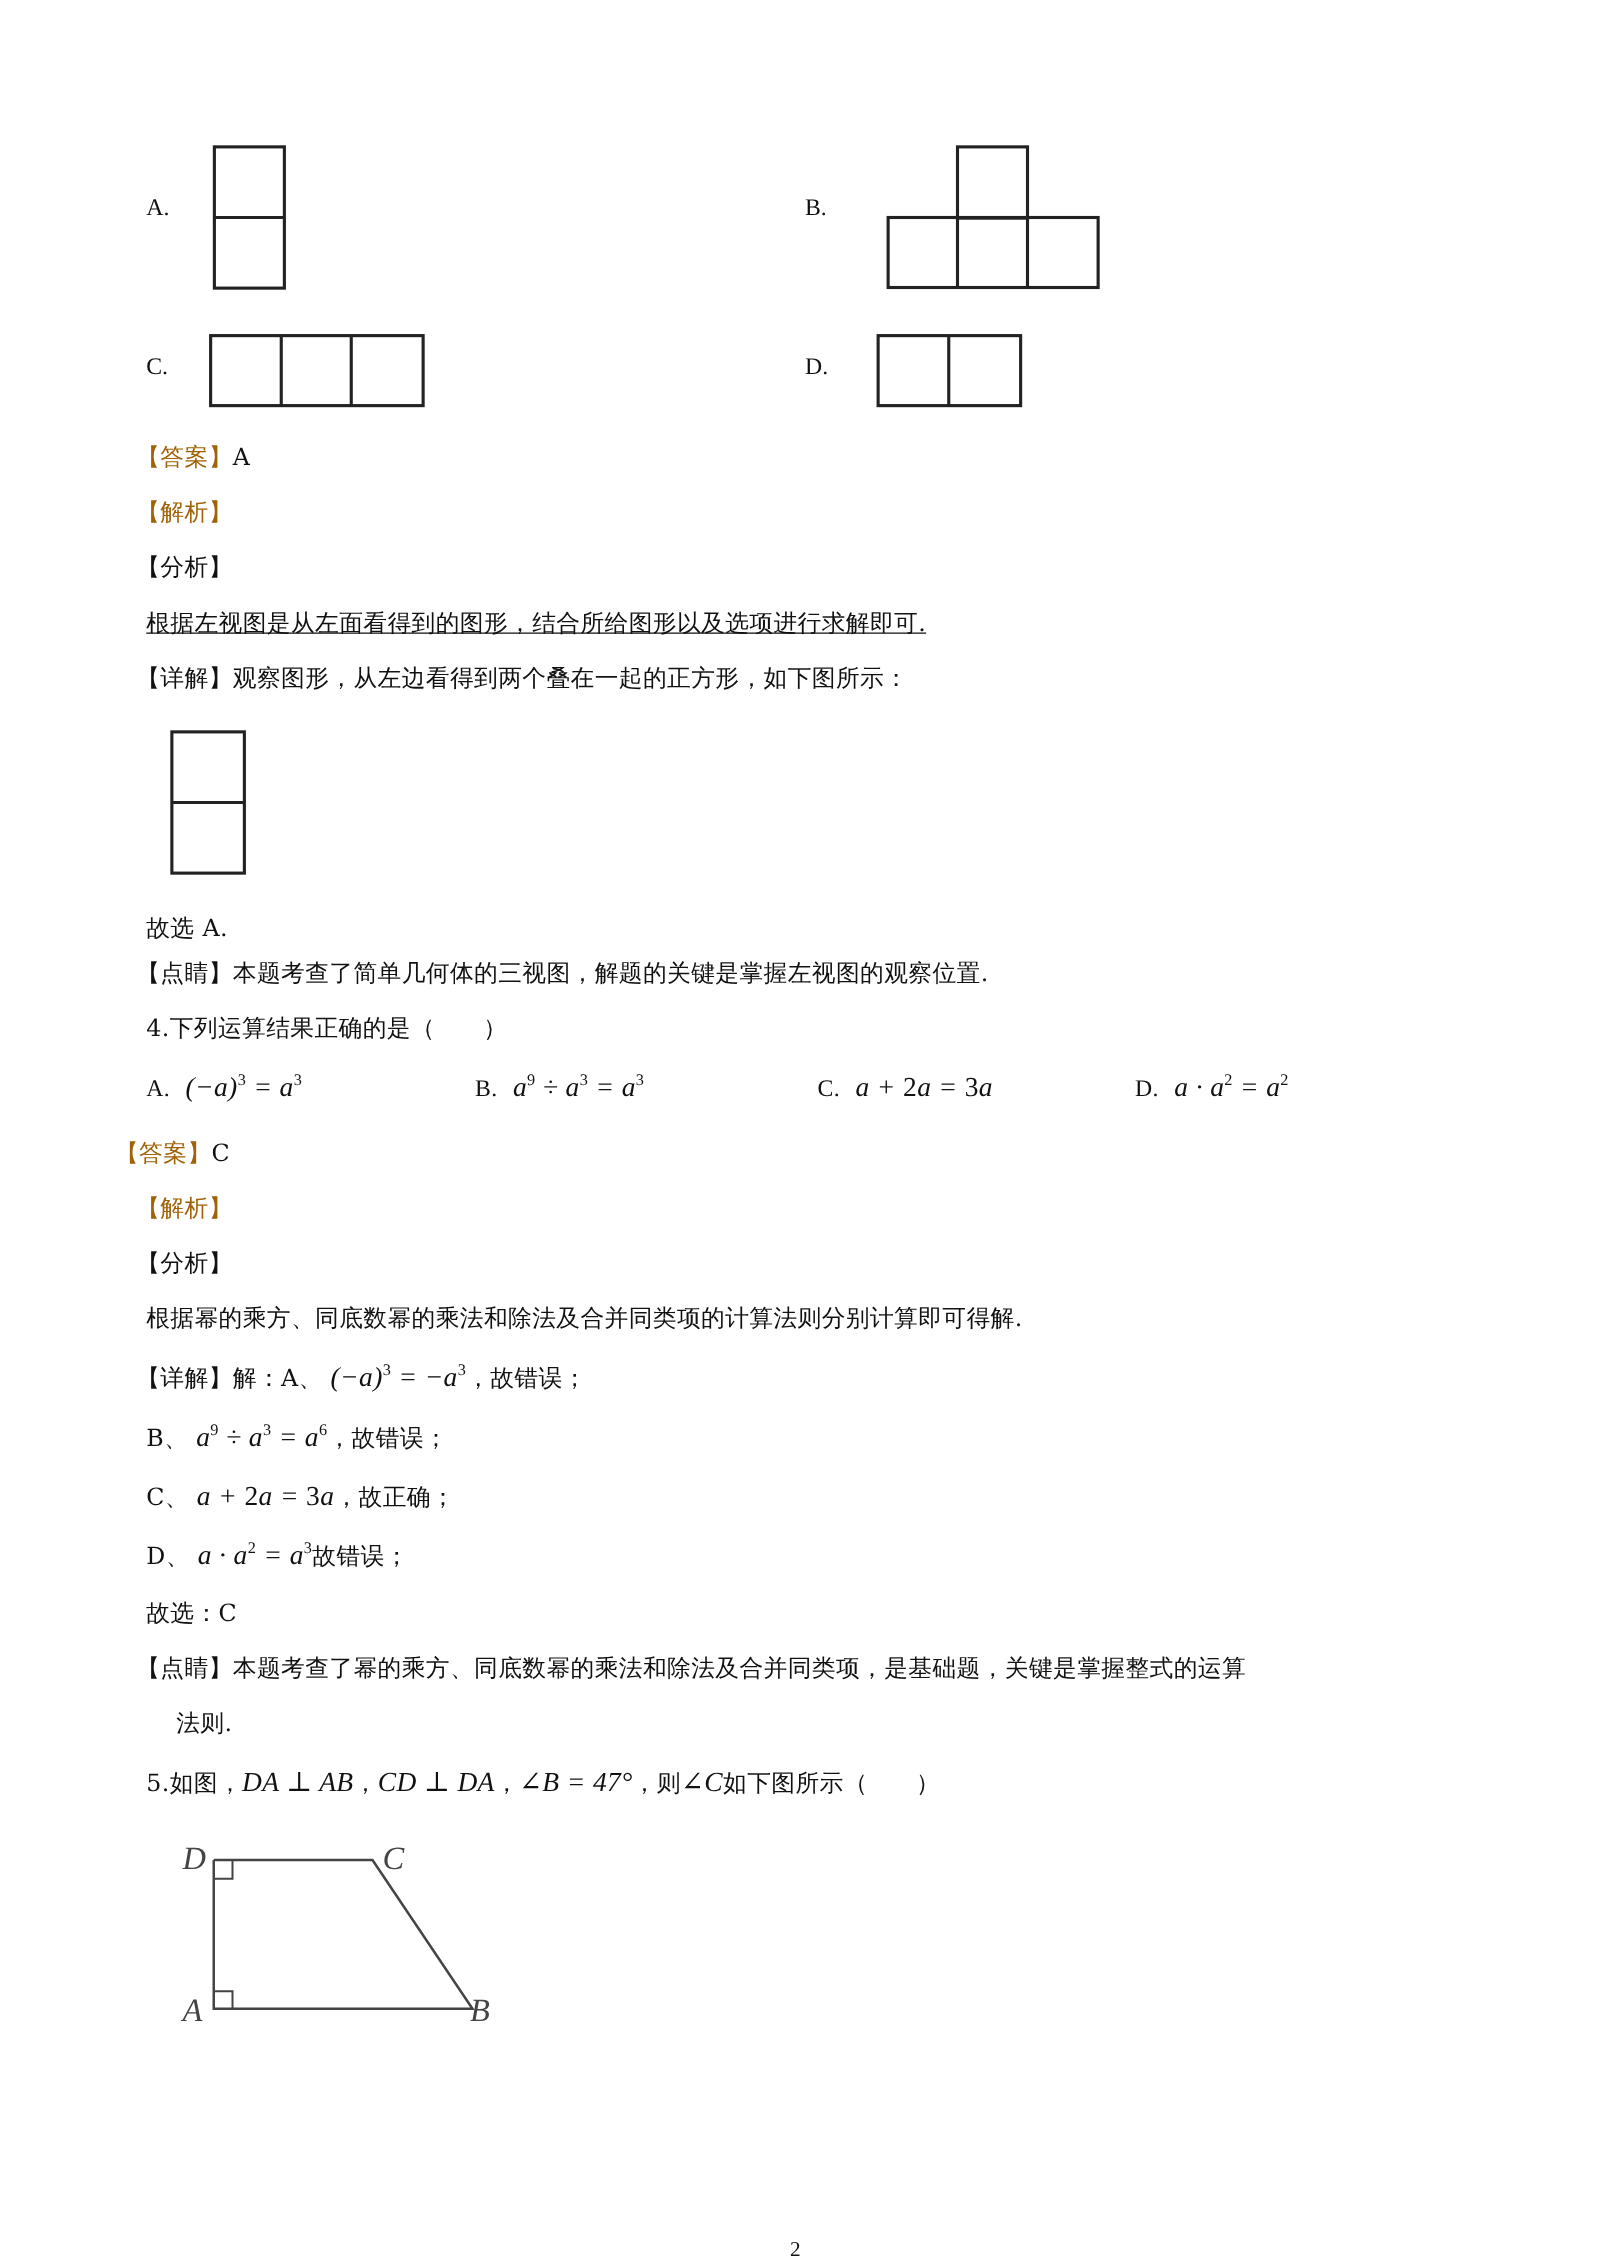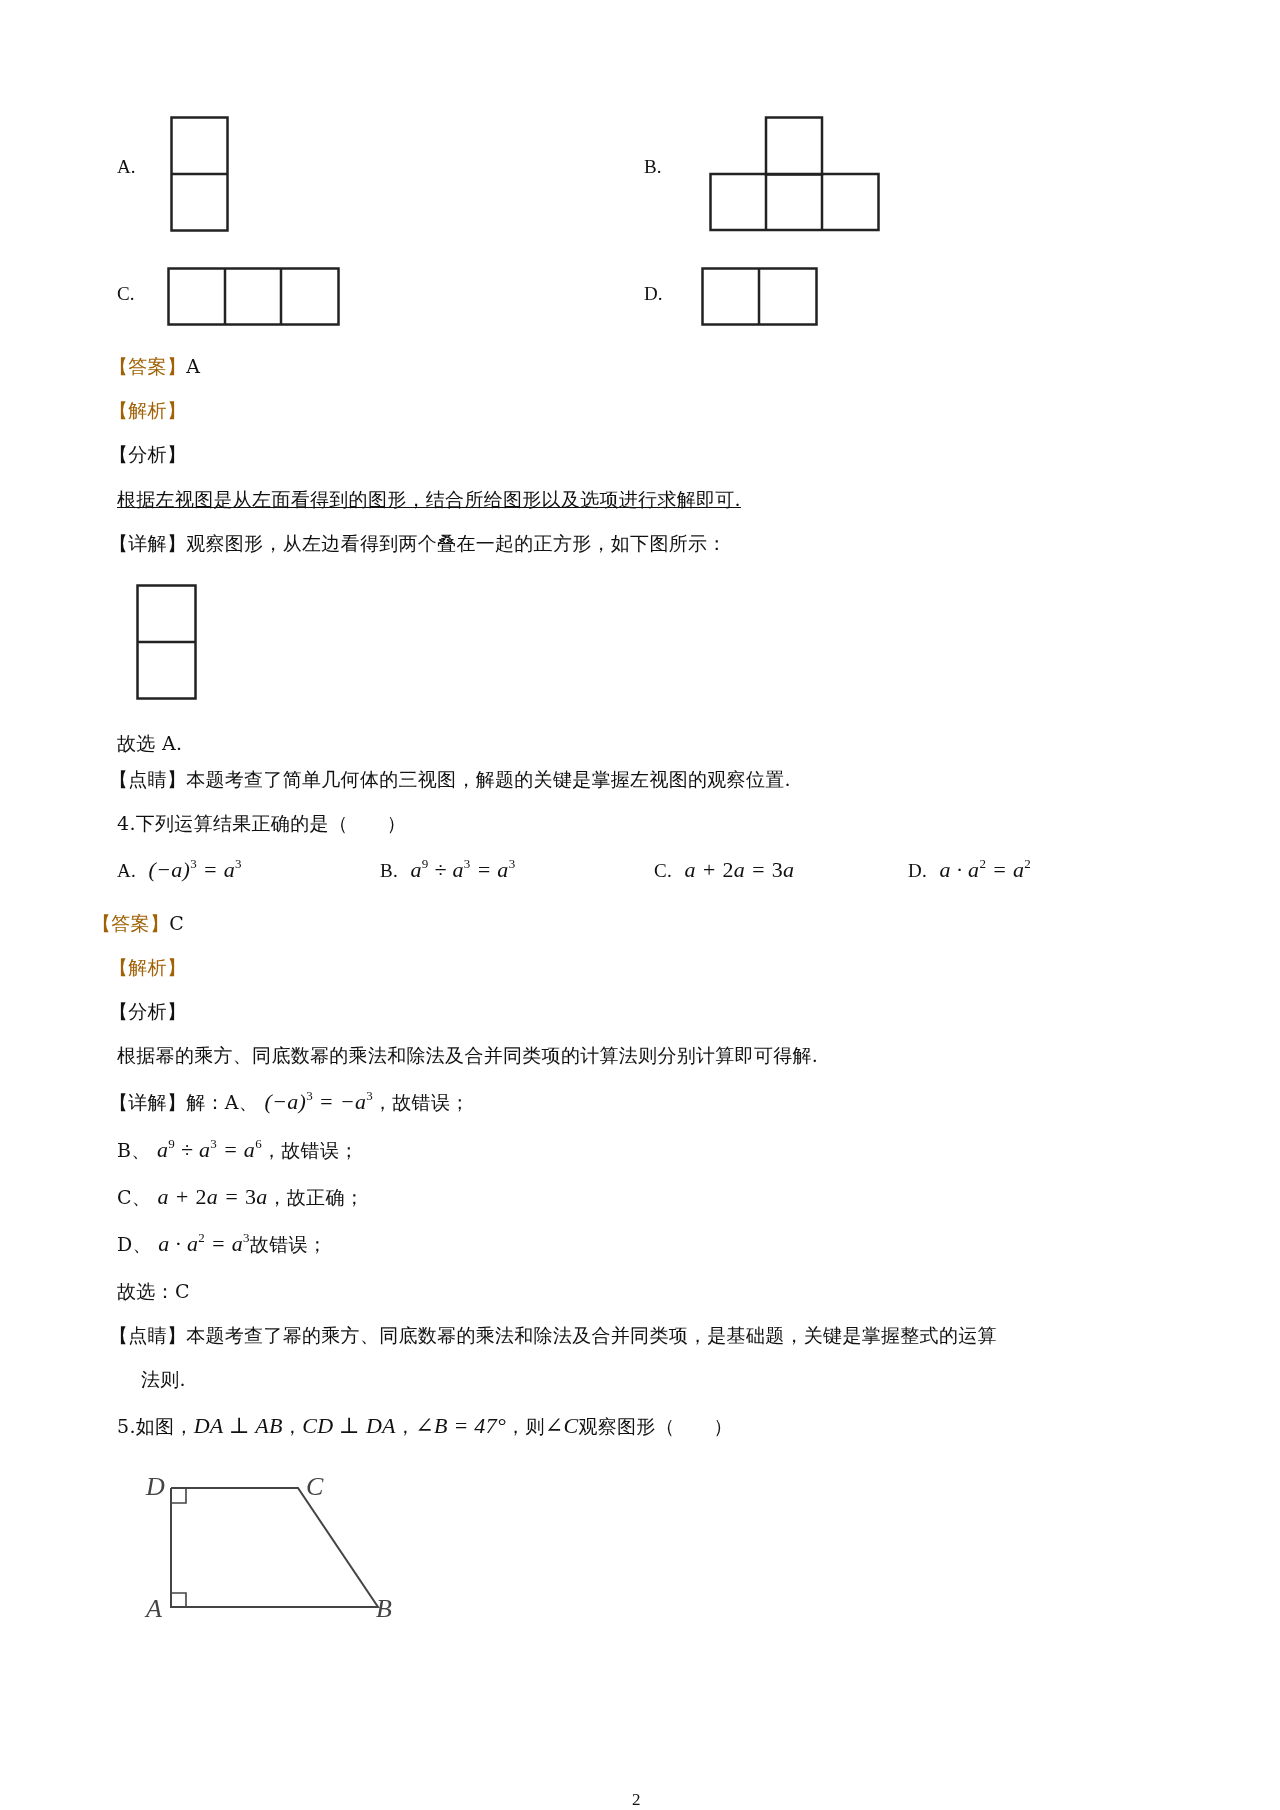--- a/index.html
+++ b/index.html
@@ -108,21 +108,21 @@
   <span>D、</span>
   <span class="math">a · a<sup>2</sup> = a<sup>3</sup></span><span>故错误；</span>
 </div>
 <div class="abs txt" style="left:117px; top:1279px;">故选：C</div>
 <div class="abs txt" style="left:109px; top:1323px;">
   <span>【点睛】</span><span>本题考查了幂的乘方、同底数幂的乘法和除法及合并同类项，是基础题，关键是掌握整式的运算</span>
 </div>
 <div class="abs txt" style="left:117px; top:1367px;margin-left:24px;">法则.</div>
 
 <div class="abs txt" style="left:117px; top:1414px;">
-  <span>5.如图，</span><span class="math">DA ⊥ AB</span><span>，</span><span class="math">CD ⊥ DA</span><span>，</span><span class="math">∠B = 47°</span><span>，则</span><span class="math">∠C</span><span>观察图形（　　）</span>
+  <span>5.如图，</span><span class="math">DA ⊥ AB</span><span>，</span><span class="math">CD ⊥ DA</span><span>，</span><span class="math">∠B = 47°</span><span>，则</span><span class="math">∠C</span><span>如下图所示（　　）</span>
 </div>
 
 <svg style="left:120px; top:1460px;" width="300" height="190">
   <polyline points="51,28 178,28 258,147 51,147 51,28" fill="none" stroke="#444" stroke-width="2"></polyline>
   <polyline points="51,43 66,43 66,28" fill="none" stroke="#444" stroke-width="1.6"></polyline>
   <polyline points="51,133 66,133 66,147" fill="none" stroke="#444" stroke-width="1.6"></polyline>
   <text x="26" y="35" font-family="Liberation Serif, serif" font-style="italic" font-size="26" fill="#444">D</text>
   <text x="186" y="35" font-family="Liberation Serif, serif" font-style="italic" font-size="26" fill="#444">C</text>
   <text x="26" y="157" font-family="Liberation Serif, serif" font-style="italic" font-size="26" fill="#444">A</text>
   <text x="256" y="157" font-family="Liberation Serif, serif" font-style="italic" font-size="26" fill="#444">B</text>

